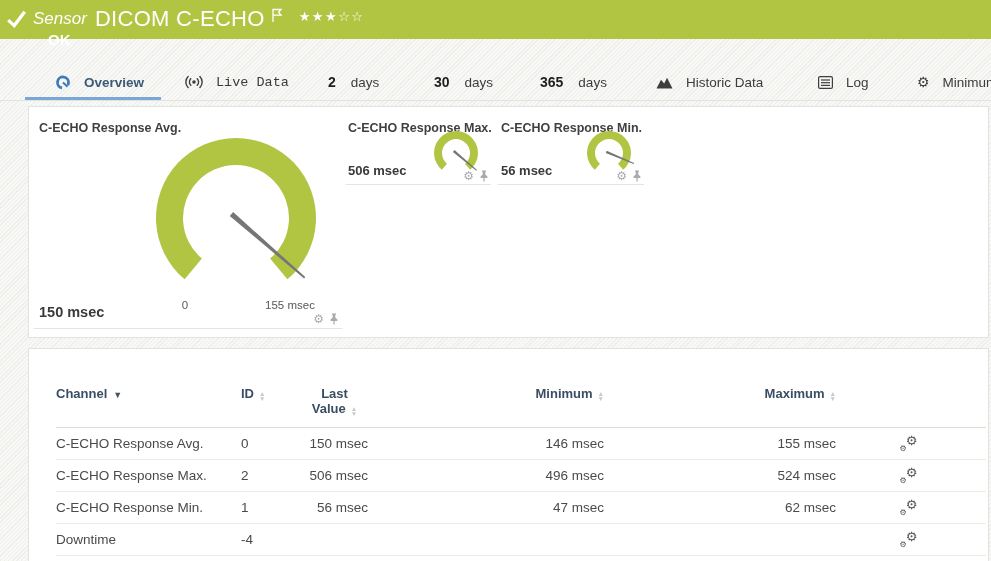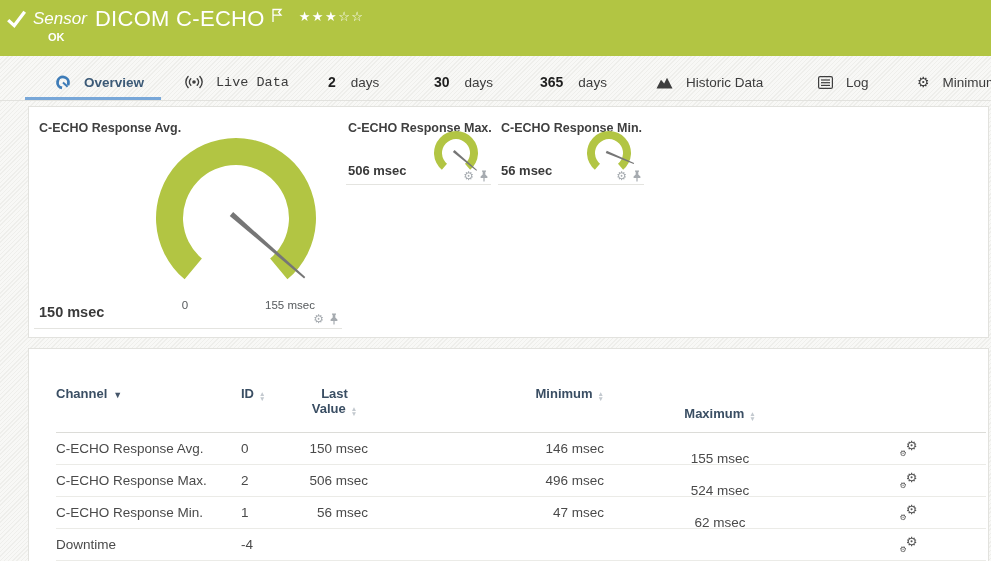--- a/index.html
+++ b/index.html
@@ -3,28 +3,28 @@
 <meta charset="utf-8">
 <style>
   * { margin:0; padding:0; box-sizing:border-box; }
   body { font-family:"Liberation Sans", sans-serif; background:#ffffff; }
   .page{
     position:relative; width:991px; height:561px; overflow:hidden;
     background-color:#f8f8f6;
     background-image:repeating-linear-gradient(135deg, rgba(140,140,125,0.09) 0 1px, rgba(0,0,0,0) 1px 3px);
   }
   
-  .sensor-header{ position:absolute; top:0; left:0; width:100%; height:56px; background:#b2c543; color:#fff; }
+  .sensor-header{ position:absolute; top:0; left:0; width:100%; height:39px; background:#b2c543; color:#fff; }
   .hdr-line{ position:absolute; top:6px; left:6px; display:flex; align-items:center; }
   .hdr-check{ width:22px; height:22px; margin-right:5px; }
   .hdr-kind{ font-style:italic; font-size:17px; margin-right:8px; }
   .hdr-title{ font-size:22px; letter-spacing:.3px; }
   .hdr-flag{ width:12px; height:15px; margin:-8px 0 0 6px; }
   .hdr-stars{ font-size:13px; letter-spacing:1.5px; margin:-6px 0 0 16px; }
-  .hdr-status{ position:absolute; top:31px; left:48px; font-size:11px; font-weight:bold; }
+  .hdr-status{ position:absolute; top:31px; left:48px; font-size:15px; font-weight:bold; }
   
   .tabbar{ position:absolute; top:64px; left:0; width:100%; height:37px; border-bottom:1px solid #e2e2de; }
   .tab{ position:absolute; top:0; height:36px; display:flex; align-items:center; gap:13px;
         font-size:13.5px; color:#3c3c3c; cursor:pointer; white-space:nowrap; }
   .tab .num{ font-weight:bold; color:#1f1f1f; font-size:14px; margin-right:2px; }
   .tab-overview{ left:55px; color:#3c5a77; font-weight:bold; }
   .tab-livedata{ left:185px;font-family:Liberation Mono, monospace; }
   .tab-2days{ left:328px; }
   .tab-30days{ left:434px; }
   .tab-365days{ left:540px; }
@@ -52,21 +52,21 @@
   .mini-gear{ font-size:12px; line-height:1; color:#a6abb0; font-family:"DejaVu Sans",sans-serif; cursor:pointer;}
   
   .tbl{ position:absolute; left:27px; top:37px; width:930px; font-size:13.5px; }
   .trow{ display:flex; align-items:center; }
   .thead{ align-items:flex-start; padding-bottom:10px; border-bottom:1px solid #dcdcd8; color:#3a4e63; font-weight:bold; font-size:13px; }
   .tbody-row{ height:32px; border-bottom:1px solid #ebebe7; color:#4a4a4a; }
   .c-channel{ width:185px; text-align:left; }
   .c-id{ width:60px; text-align:left; }
   .c-last{ width:67px; text-align:right; }
   .c-min{ width:236px; text-align:right; }
-  .c-max{ width:232px; text-align:center;margin-top:20px; }
+  .c-max{ width:232px; text-align:right; }
   .c-icon{ width:145px; display:flex; justify-content:center; }
   .th-center{ text-align:center; }
   .sort{ display:inline-flex; flex-direction:column; margin-left:5px; color:#c3c9cf; font-size:6.5px; line-height:4.8px; vertical-align:2px; }
   .sort-active{ color:#45566a; font-size:9px; margin-left:6px; }
   .chan-edit{ position:relative; width:18px; height:16px; cursor:pointer; }
   .chan-edit .g1{ position:absolute; right:0; top:-2px; font-size:13px; color:#555; font-family:"DejaVu Sans",sans-serif; }
   .chan-edit .g2{ position:absolute; left:0; bottom:-2px; font-size:8px; color:#555; font-family:"DejaVu Sans",sans-serif; }
   svg{ display:block; }
 </style>
 </head>

